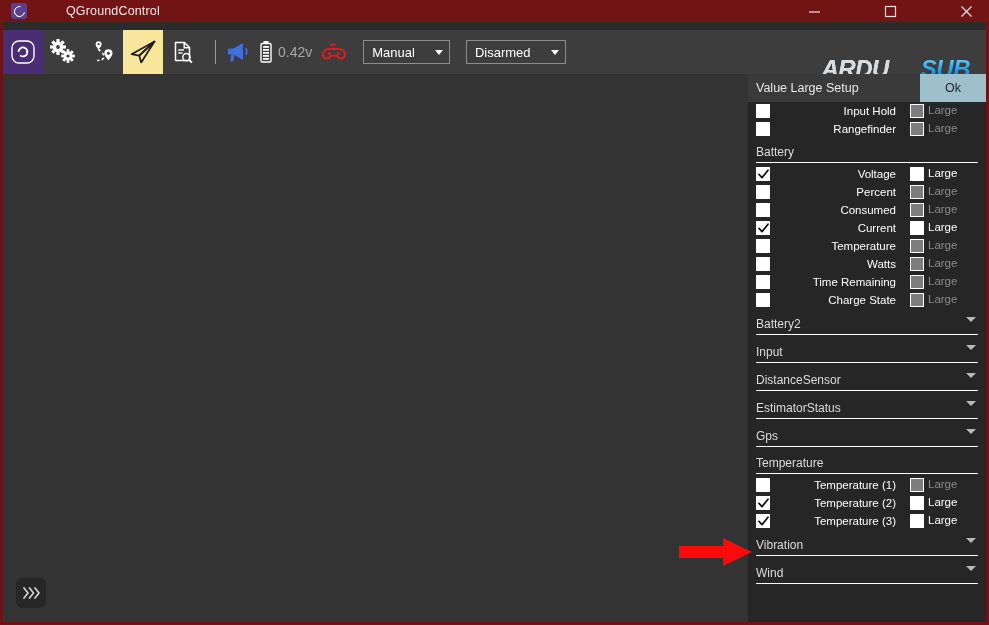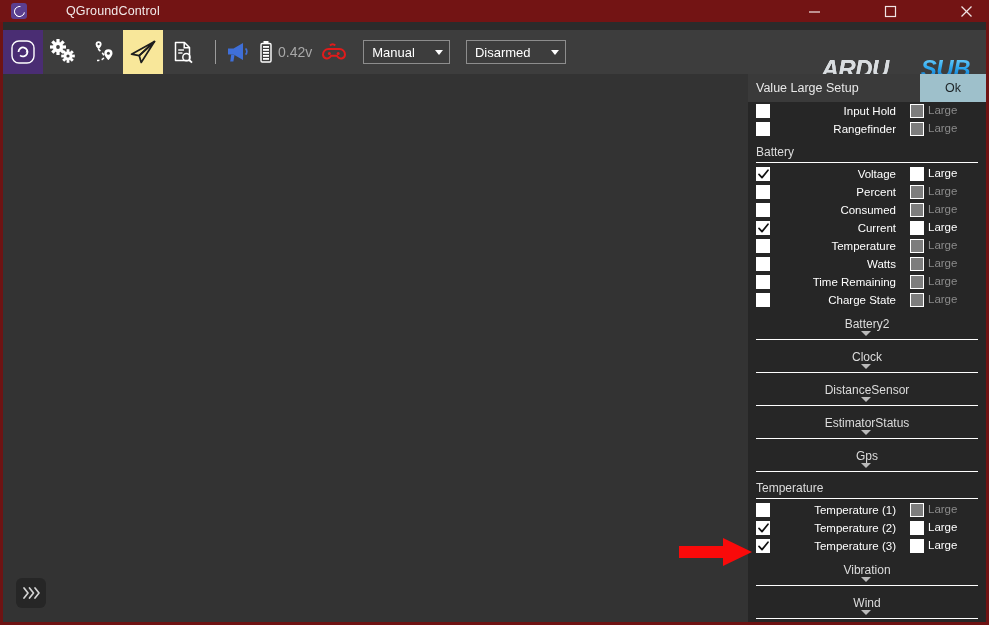--- a/index.html
+++ b/index.html
@@ -180,23 +180,22 @@
   .large-txt.dis { color: #8b8b8b; }
 
   .sec-title {
     color: #dcdcdc; font-size: 12px;
     padding: 7px 0 3px 0;
   }
   .sec-rule {
     height: 1px; background: #ffffff; margin-bottom: 2px;
   }
   .sec-collapsed {
-    display: flex; align-items: center; justify-content: space-between;
+    display: flex; justify-content: space-between;
     padding: 8px 0 3px 0;
-    flex-direction: column;
   }
   .sec-collapsed .nm { color: #dcdcdc; font-size: 12px; }
   .arrow-dn {
     width: 0; height: 0;
     border-left: 5px solid transparent; border-right: 5px solid transparent;
     border-top: 5px solid #b9b9b9;
     margin-right: 2px;
   }
 
   
@@ -462,21 +461,21 @@
             <span class="cb dis"></span>
             <span class="large-txt dis">Large</span>
           </span>
         </div>
         <div class="sec-collapsed">
           <span class="nm">Battery2</span>
           <span class="arrow-dn"></span>
         </div>
         <div class="sec-rule"></div>
         <div class="sec-collapsed">
-          <span class="nm">Clock</span>
+          <span class="nm">Input</span>
           <span class="arrow-dn"></span>
         </div>
         <div class="sec-rule"></div>
         <div class="sec-collapsed">
           <span class="nm">DistanceSensor</span>
           <span class="arrow-dn"></span>
         </div>
         <div class="sec-rule"></div>
         <div class="sec-collapsed">
           <span class="nm">EstimatorStatus</span>

